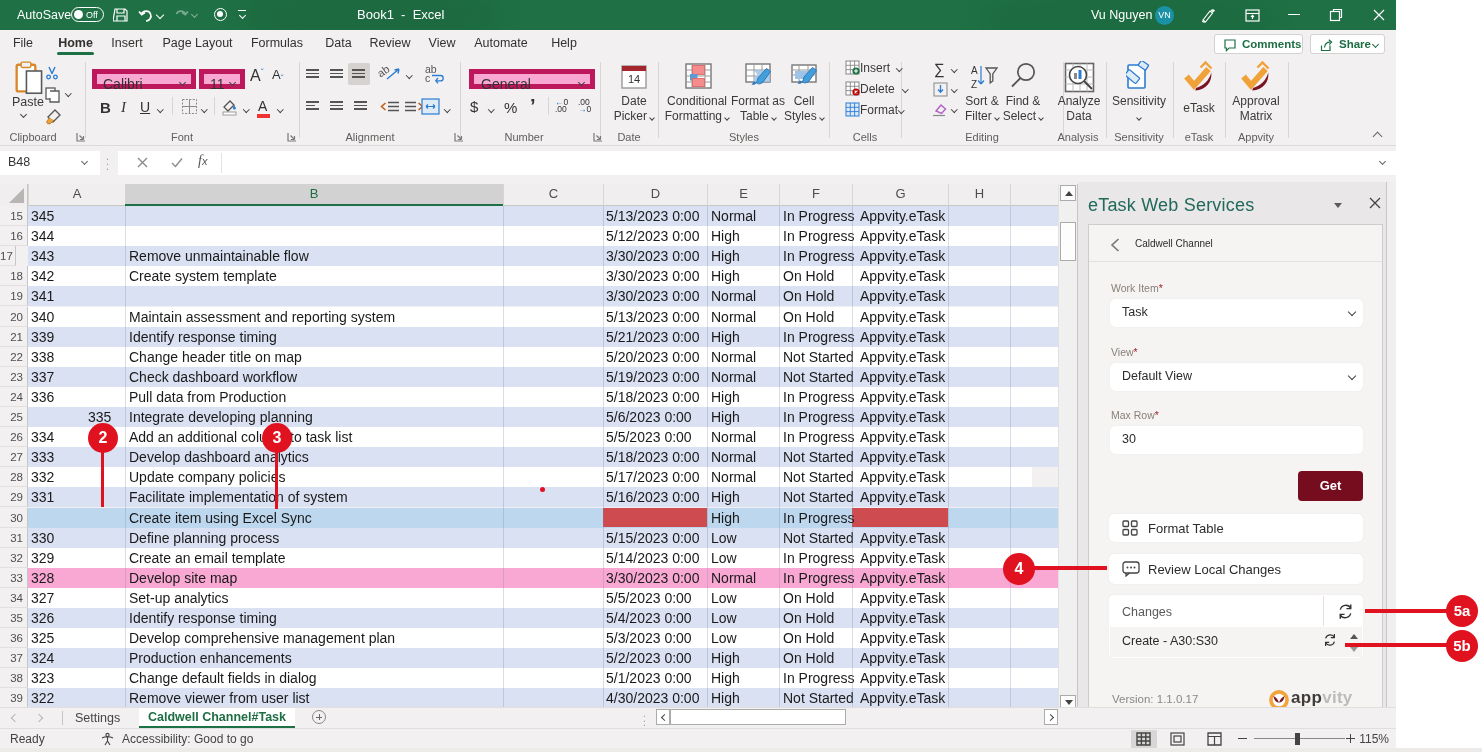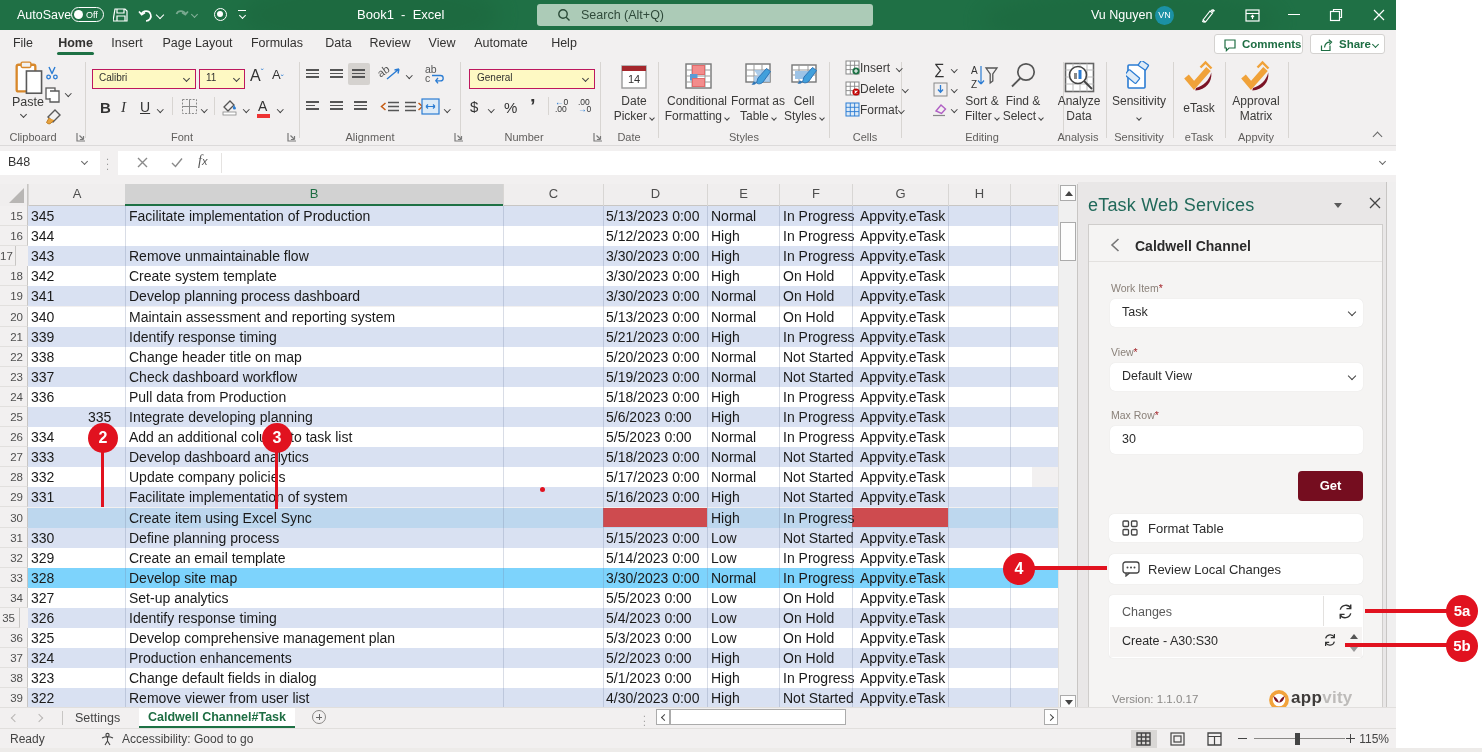--- a/index.html
+++ b/index.html
@@ -4,21 +4,21 @@
 *{margin:0;padding:0;box-sizing:border-box;font-family:"Liberation Sans",sans-serif;}
 html,body{width:1482px;height:752px;overflow:hidden;background:#fff;}
 .abs{position:absolute;}
 #page{position:relative;width:1482px;height:752px;background:#fff;}
 #win{position:absolute;left:0;top:0;width:1396px;height:748px;background:#F2F0F0;}
 .chevd{display:inline-block;width:6px;height:6px;border-right:1.4px solid #444;border-bottom:1.4px solid #444;transform:rotate(45deg);}
 .chevd.sm{width:5px;height:5px;}
 .lbl{position:absolute;font-size:11px;color:#605E5C;white-space:nowrap;}
 .gsep{position:absolute;top:62px;height:76px;width:1px;background:#D8D5D2;}
 .rbtxt{position:absolute;font-size:12px;color:#3B3A39;white-space:nowrap;}
-.combo{position:absolute;background:#fef9c3;border:1px solid #be185d;font-size:10px;color:#323130;}
+.combo{position:absolute;background:#f9a8d4;border:5px solid #be185d;font-size:14px;color:#323130;}
 svg{display:block;}
 </style></head><body>
 <div id="page">
 <div id="win">
 
 <div class="abs" style="left:0;top:0;width:1396px;height:30px;background:#1F7045;overflow:hidden;">
   <div class="abs" style="left:240px;top:-20px;width:260px;height:70px;background:#1A6038;border-radius:50%;opacity:.35;filter:blur(10px)"></div>
   <div class="abs" style="left:980px;top:-10px;width:300px;height:60px;background:#1A6038;border-radius:50%;opacity:.3;filter:blur(10px)"></div>
   <div class="abs" style="left:17px;top:8px;font-size:12.5px;color:#fff;">AutoSave</div>
   <div class="abs" style="left:71px;top:7px;width:33px;height:15px;border:1px solid #fff;border-radius:8px;">
@@ -37,27 +37,20 @@
           <path d="M12.5 7 C11 3.5,5 3,3.5 7" fill="none" stroke="#fff" stroke-width="1.7"></path>
           <path d="M15 4.5 L12.3 7.6 L9 5.5" fill="none" stroke="#fff" stroke-width="1.7"></path>
         </svg>
   <div class="abs" style="left:192px;top:12px;width:5px;height:5px;border-right:1.2px solid #fff;border-bottom:1.2px solid #fff;transform:rotate(45deg);opacity:.45"></div>
   <div class="abs" style="left:214px;top:8px;width:13px;height:13px;border:1.5px solid #fff;border-radius:50%;">
           <div class="abs" style="left:2px;top:2px;width:6px;height:6px;background:#fff;border-radius:50%;"></div>
         </div>
   <div class="abs" style="left:238px;top:10px;width:8px;height:1.4px;background:#fff;"></div>
   <div class="abs" style="left:239.5px;top:13px;width:5px;height:5px;border-right:1.3px solid #fff;border-bottom:1.3px solid #fff;transform:rotate(45deg);"></div>
   <div class="abs" style="left:357px;top:7px;font-size:13px;color:#fff;">Book1&nbsp;&nbsp;-&nbsp;&nbsp;Excel</div>
-  <div class="abs" style="left:537px;top:4px;width:336px;height:22px;background:#ACCBB7;border-radius:3px;">
-    <svg class="abs" style="left:20px;top:4px" width="14" height="14" viewBox="0 0 14 14">
-            <circle cx="6" cy="6" r="4.2" fill="none" stroke="#2A4A37" stroke-width="1.4"></circle>
-            <path d="M9.2 9.2 L12.5 12.5" stroke="#2A4A37" stroke-width="1.4"></path>
-          </svg>
-    <div class="abs" style="left:44px;top:4px;font-size:12.5px;color:#2F4A3A;">Search (Alt+Q)</div>
-  </div>
   <div class="abs" style="left:1091px;top:8px;font-size:12.5px;color:#fff;">Vu Nguyen</div>
   <div class="abs" style="left:1155px;top:6px;width:19px;height:19px;border-radius:50%;background:#1B91A5;color:#fff;font-size:9px;text-align:center;line-height:19px;">VN</div>
   <svg class="abs" style="left:1201px;top:7px" width="16" height="16" viewBox="0 0 16 16">
           <path d="M2 13 l7-9 2.5 2 -7 9 z M10 3 l2.5 2 M4.6 14.6 c-1.5 1 -3 .3 -3.2-1" fill="none" stroke="#fff" stroke-width="1.2"></path>
           <path d="M12 2 l2 1.6 -1 1.2 -2.4-1.8 z" fill="#fff"></path>
         </svg>
   <svg class="abs" style="left:1245px;top:8px" width="15" height="15" viewBox="0 0 15 15">
           <rect x="1" y="2" width="13" height="11" fill="none" stroke="#fff" stroke-width="1.2"></rect>
           <path d="M1 5.5 h13" stroke="#fff" stroke-width="1.1"></path>
           <path d="M7.5 11 v-3.4 M6 9 l1.5-1.6 1.5 1.6" fill="none" stroke="#fff" stroke-width="1.1"></path>
@@ -386,21 +379,20 @@
         <div class="abs" style="left:125px;top:0;width:378px;height:22px;background:#D2D2D2;border-bottom:2.5px solid #1E7145;color:#1E6E43;font-size:13px;text-align:center;line-height:20px;">B</div>
         <div class="abs" style="left:503px;top:0;width:100px;height:22px;border-left:1px solid #D8D6D4;color:#4E4E4E;font-size:13px;text-align:center;line-height:20px;">C</div>
         <div class="abs" style="left:603px;top:0;width:104px;height:22px;border-left:1px solid #D8D6D4;color:#4E4E4E;font-size:13px;text-align:center;line-height:20px;">D</div>
         <div class="abs" style="left:707px;top:0;width:72px;height:22px;border-left:1px solid #D8D6D4;color:#4E4E4E;font-size:13px;text-align:center;line-height:20px;">E</div>
         <div class="abs" style="left:779px;top:0;width:73px;height:22px;border-left:1px solid #D8D6D4;color:#4E4E4E;font-size:13px;text-align:center;line-height:20px;">F</div>
         <div class="abs" style="left:852px;top:0;width:96px;height:22px;border-left:1px solid #D8D6D4;color:#4E4E4E;font-size:13px;text-align:center;line-height:20px;">G</div>
         <div class="abs" style="left:948px;top:0;width:62px;height:22px;border-left:1px solid #D8D6D4;color:#4E4E4E;font-size:13px;text-align:center;line-height:20px;">H</div>
         <div class="abs" style="left:1010px;top:0;width:48px;height:22px;border-left:1px solid #D8D6D4;color:#4E4E4E;font-size:13px;text-align:center;line-height:20px;"></div>
         <div class="abs" style="left:28px;top:22.0px;width:1030px;height:20.1px;background:#D9E1F2;">
           <div class="abs" style="left:3px;top:0;font-size:14px;color:#1a1a1a;line-height:20.1px;">345</div>
-          <div class="abs" style="left:101px;top:0;font-size:14px;color:#1a1a1a;line-height:20.1px;white-space:nowrap;">Facilitate implementation of Production</div>
           <div class="abs" style="left:578px;top:0;font-size:14px;color:#1a1a1a;line-height:20.1px;white-space:nowrap;">5/13/2023 0:00</div>
           <div class="abs" style="left:832px;top:0;font-size:14px;color:#1a1a1a;line-height:20.1px;">Appvity.eTask</div>
           <div class="abs" style="left:683px;top:0;font-size:14px;color:#1a1a1a;line-height:20.1px;">Normal</div>
           <div class="abs" style="left:755px;top:0;font-size:14px;color:#1a1a1a;line-height:20.1px;white-space:nowrap;">In Progress</div>
         </div>
         <div class="abs" style="left:0;top:22.0px;width:28px;height:20.1px;background:#F2F0F0;border-right:1px solid #C8C6C4;border-bottom:1px solid #E2E0DE;color:#4E4E4E;font-size:11.5px;text-align:right;line-height:20.1px;"><span style="margin-right:4px;">15</span></div>
         <div class="abs" style="left:28px;top:42.1px;width:1030px;height:20.1px;background:#fff;">
           <div class="abs" style="left:3px;top:0;font-size:14px;color:#1a1a1a;line-height:20.1px;">344</div>
           <div class="abs" style="left:578px;top:0;font-size:14px;color:#1a1a1a;line-height:20.1px;white-space:nowrap;">5/12/2023 0:00</div>
           <div class="abs" style="left:832px;top:0;font-size:14px;color:#1a1a1a;line-height:20.1px;">Appvity.eTask</div>
@@ -421,21 +413,20 @@
           <div class="abs" style="left:3px;top:0;font-size:14px;color:#1a1a1a;line-height:20.10000000000001px;">342</div>
           <div class="abs" style="left:101px;top:0;font-size:14px;color:#1a1a1a;line-height:20.10000000000001px;white-space:nowrap;">Create system template</div>
           <div class="abs" style="left:578px;top:0;font-size:14px;color:#1a1a1a;line-height:20.10000000000001px;white-space:nowrap;">3/30/2023 0:00</div>
           <div class="abs" style="left:832px;top:0;font-size:14px;color:#1a1a1a;line-height:20.10000000000001px;">Appvity.eTask</div>
           <div class="abs" style="left:683px;top:0;font-size:14px;color:#1a1a1a;line-height:20.10000000000001px;">High</div>
           <div class="abs" style="left:755px;top:0;font-size:14px;color:#1a1a1a;line-height:20.10000000000001px;white-space:nowrap;">On Hold</div>
         </div>
         <div class="abs" style="left:0;top:82.3px;width:28px;height:20.10000000000001px;background:#F2F0F0;border-right:1px solid #C8C6C4;border-bottom:1px solid #E2E0DE;color:#4E4E4E;font-size:11.5px;text-align:right;line-height:20.10000000000001px;"><span style="margin-right:4px;">18</span></div>
         <div class="abs" style="left:28px;top:102.4px;width:1030px;height:20.099999999999994px;background:#D9E1F2;">
           <div class="abs" style="left:3px;top:0;font-size:14px;color:#1a1a1a;line-height:20.099999999999994px;">341</div>
-          <div class="abs" style="left:101px;top:0;font-size:14px;color:#1a1a1a;line-height:20.099999999999994px;white-space:nowrap;">Develop planning process dashboard</div>
           <div class="abs" style="left:578px;top:0;font-size:14px;color:#1a1a1a;line-height:20.099999999999994px;white-space:nowrap;">3/30/2023 0:00</div>
           <div class="abs" style="left:832px;top:0;font-size:14px;color:#1a1a1a;line-height:20.099999999999994px;">Appvity.eTask</div>
           <div class="abs" style="left:683px;top:0;font-size:14px;color:#1a1a1a;line-height:20.099999999999994px;">Normal</div>
           <div class="abs" style="left:755px;top:0;font-size:14px;color:#1a1a1a;line-height:20.099999999999994px;white-space:nowrap;">On Hold</div>
         </div>
         <div class="abs" style="left:0;top:102.4px;width:28px;height:20.099999999999994px;background:#F2F0F0;border-right:1px solid #C8C6C4;border-bottom:1px solid #E2E0DE;color:#4E4E4E;font-size:11.5px;text-align:right;line-height:20.099999999999994px;"><span style="margin-right:4px;">19</span></div>
         <div class="abs" style="left:28px;top:122.5px;width:1030px;height:20.099999999999994px;background:#fff;">
           <div class="abs" style="left:3px;top:0;font-size:14px;color:#1a1a1a;line-height:20.099999999999994px;">340</div>
           <div class="abs" style="left:101px;top:0;font-size:14px;color:#1a1a1a;line-height:20.099999999999994px;white-space:nowrap;">Maintain assessment and reporting system</div>
           <div class="abs" style="left:578px;top:0;font-size:14px;color:#1a1a1a;line-height:20.099999999999994px;white-space:nowrap;">5/13/2023 0:00</div>
@@ -545,21 +536,21 @@
         <div class="abs" style="left:0;top:343.6px;width:28px;height:20.099999999999966px;background:#F2F0F0;border-right:1px solid #C8C6C4;border-bottom:1px solid #E2E0DE;color:#4E4E4E;font-size:11.5px;text-align:right;line-height:20.099999999999966px;"><span style="margin-right:4px;">31</span></div>
         <div class="abs" style="left:28px;top:363.7px;width:1030px;height:20.100000000000023px;background:#fff;">
           <div class="abs" style="left:3px;top:0;font-size:14px;color:#1a1a1a;line-height:20.100000000000023px;">329</div>
           <div class="abs" style="left:101px;top:0;font-size:14px;color:#1a1a1a;line-height:20.100000000000023px;white-space:nowrap;">Create an email template</div>
           <div class="abs" style="left:578px;top:0;font-size:14px;color:#1a1a1a;line-height:20.100000000000023px;white-space:nowrap;">5/14/2023 0:00</div>
           <div class="abs" style="left:832px;top:0;font-size:14px;color:#1a1a1a;line-height:20.100000000000023px;">Appvity.eTask</div>
           <div class="abs" style="left:683px;top:0;font-size:14px;color:#1a1a1a;line-height:20.100000000000023px;">Low</div>
           <div class="abs" style="left:755px;top:0;font-size:14px;color:#1a1a1a;line-height:20.100000000000023px;white-space:nowrap;">In Progress</div>
         </div>
         <div class="abs" style="left:0;top:363.7px;width:28px;height:20.100000000000023px;background:#F2F0F0;border-right:1px solid #C8C6C4;border-bottom:1px solid #E2E0DE;color:#4E4E4E;font-size:11.5px;text-align:right;line-height:20.100000000000023px;"><span style="margin-right:4px;">32</span></div>
-        <div class="abs" style="left:28px;top:383.8px;width:1030px;height:20.099999999999966px;background:#7dd3fc;">
+        <div class="abs" style="left:28px;top:383.8px;width:1030px;height:20.099999999999966px;background:#f9a8d4;">
           <div class="abs" style="left:3px;top:0;font-size:14px;color:#1a1a1a;line-height:20.099999999999966px;">328</div>
           <div class="abs" style="left:101px;top:0;font-size:14px;color:#1a1a1a;line-height:20.099999999999966px;white-space:nowrap;">Develop site map</div>
           <div class="abs" style="left:578px;top:0;font-size:14px;color:#1a1a1a;line-height:20.099999999999966px;white-space:nowrap;">3/30/2023 0:00</div>
           <div class="abs" style="left:832px;top:0;font-size:14px;color:#1a1a1a;line-height:20.099999999999966px;">Appvity.eTask</div>
           <div class="abs" style="left:683px;top:0;font-size:14px;color:#1a1a1a;line-height:20.099999999999966px;">Normal</div>
           <div class="abs" style="left:755px;top:0;font-size:14px;color:#1a1a1a;line-height:20.099999999999966px;white-space:nowrap;">In Progress</div>
         </div>
         <div class="abs" style="left:0;top:383.8px;width:28px;height:20.099999999999966px;background:#F2F0F0;border-right:1px solid #C8C6C4;border-bottom:1px solid #E2E0DE;color:#4E4E4E;font-size:11.5px;text-align:right;line-height:20.099999999999966px;"><span style="margin-right:4px;">33</span></div>
         <div class="abs" style="left:28px;top:403.9px;width:1030px;height:20.100000000000023px;background:#fff;">
           <div class="abs" style="left:3px;top:0;font-size:14px;color:#1a1a1a;line-height:20.100000000000023px;">327</div>
@@ -571,21 +562,21 @@
         </div>
         <div class="abs" style="left:0;top:403.9px;width:28px;height:20.100000000000023px;background:#F2F0F0;border-right:1px solid #C8C6C4;border-bottom:1px solid #E2E0DE;color:#4E4E4E;font-size:11.5px;text-align:right;line-height:20.100000000000023px;"><span style="margin-right:4px;">34</span></div>
         <div class="abs" style="left:28px;top:424.0px;width:1030px;height:20.100000000000023px;background:#D9E1F2;">
           <div class="abs" style="left:3px;top:0;font-size:14px;color:#1a1a1a;line-height:20.100000000000023px;">326</div>
           <div class="abs" style="left:101px;top:0;font-size:14px;color:#1a1a1a;line-height:20.100000000000023px;white-space:nowrap;">Identify response timing</div>
           <div class="abs" style="left:578px;top:0;font-size:14px;color:#1a1a1a;line-height:20.100000000000023px;white-space:nowrap;">5/4/2023 0:00</div>
           <div class="abs" style="left:832px;top:0;font-size:14px;color:#1a1a1a;line-height:20.100000000000023px;">Appvity.eTask</div>
           <div class="abs" style="left:683px;top:0;font-size:14px;color:#1a1a1a;line-height:20.100000000000023px;">Low</div>
           <div class="abs" style="left:755px;top:0;font-size:14px;color:#1a1a1a;line-height:20.100000000000023px;white-space:nowrap;">On Hold</div>
         </div>
-        <div class="abs" style="left:0;top:424.0px;width:20px;height:20.100000000000023px;background:#F2F0F0;border-right:1px solid #C8C6C4;border-bottom:1px solid #E2E0DE;color:#4E4E4E;font-size:11.5px;text-align:right;line-height:20.100000000000023px;"><span style="margin-right:4px;">35</span></div>
+        <div class="abs" style="left:0;top:424.0px;width:28px;height:20.100000000000023px;background:#F2F0F0;border-right:1px solid #C8C6C4;border-bottom:1px solid #E2E0DE;color:#4E4E4E;font-size:11.5px;text-align:right;line-height:20.100000000000023px;"><span style="margin-right:4px;">35</span></div>
         <div class="abs" style="left:28px;top:444.1px;width:1030px;height:20.099999999999966px;background:#fff;">
           <div class="abs" style="left:3px;top:0;font-size:14px;color:#1a1a1a;line-height:20.099999999999966px;">325</div>
           <div class="abs" style="left:101px;top:0;font-size:14px;color:#1a1a1a;line-height:20.099999999999966px;white-space:nowrap;">Develop comprehensive management plan</div>
           <div class="abs" style="left:578px;top:0;font-size:14px;color:#1a1a1a;line-height:20.099999999999966px;white-space:nowrap;">5/3/2023 0:00</div>
           <div class="abs" style="left:832px;top:0;font-size:14px;color:#1a1a1a;line-height:20.099999999999966px;">Appvity.eTask</div>
           <div class="abs" style="left:683px;top:0;font-size:14px;color:#1a1a1a;line-height:20.099999999999966px;">Low</div>
           <div class="abs" style="left:755px;top:0;font-size:14px;color:#1a1a1a;line-height:20.099999999999966px;white-space:nowrap;">On Hold</div>
         </div>
         <div class="abs" style="left:0;top:444.1px;width:28px;height:20.099999999999966px;background:#F2F0F0;border-right:1px solid #C8C6C4;border-bottom:1px solid #E2E0DE;color:#4E4E4E;font-size:11.5px;text-align:right;line-height:20.099999999999966px;"><span style="margin-right:4px;">36</span></div>
         <div class="abs" style="left:28px;top:464.2px;width:1030px;height:20.100000000000023px;background:#D9E1F2;">
@@ -637,21 +628,21 @@
 <div class="abs" style="left:1078px;top:182px;width:318px;height:566px;background:#E9E7E7;">
         <div class="abs" style="left:10px;top:13px;font-size:18px;font-weight:400;letter-spacing:.2px;color:#21695A;">eTask Web Services</div>
         <div class="abs" style="left:256px;top:21px;width:0;height:0;border-left:4.5px solid transparent;border-right:4.5px solid transparent;border-top:5.5px solid #5A5A5A;"></div>
         <svg class="abs" style="left:291px;top:15px;" width="12" height="12" viewBox="0 0 12 12">
           <path d="M1 1 L11 11 M11 1 L1 11" stroke="#444" stroke-width="1.3"></path>
         </svg>
         <div class="abs" style="left:10px;top:42px;width:295px;height:488px;background:#F5F4F3;border:1px solid #CFCDCB;"></div>
         <svg class="abs" style="left:32px;top:56px;" width="10" height="14" viewBox="0 0 10 14">
           <path d="M8.5 1 L2 7 L8.5 13" fill="none" stroke="#767676" stroke-width="1.6"></path>
         </svg>
-        <div class="abs" style="left:57px;top:56px;font-size:14px;font-weight:700;color:#2B2B2B;">Caldwell Channel</div>
+        <div class="abs" style="left:57px;top:56px;font-size:10px;font-weight:400;color:#2B2B2B;">Caldwell Channel</div>
         <div class="abs" style="left:11px;top:79px;width:293px;height:1px;background:#E3E1DF;"></div>
         <div class="abs" style="left:33px;top:100px;font-size:10.5px;color:#8A8179;">Work Item<span style="color:#A4262C;">*</span></div>
         <div class="abs" style="left:32px;top:117px;width:253px;height:28px;background:#fff;border-radius:5px;box-shadow:0 0 1px rgba(0,0,0,.12);"></div>
         <div class="abs" style="left:44px;top:123px;font-size:12.5px;color:#2B2B2B;">Task</div>
         <div class="abs" style="left:271px;top:127px;width:6px;height:6px;border-right:1.5px solid #444;border-bottom:1.5px solid #444;transform:rotate(45deg);"></div>
         <div class="abs" style="left:33px;top:164px;font-size:10.5px;color:#8A8179;">View<span style="color:#A4262C;">*</span></div>
         <div class="abs" style="left:32px;top:181px;width:253px;height:28px;background:#fff;border-radius:5px;box-shadow:0 0 1px rgba(0,0,0,.12);"></div>
         <div class="abs" style="left:44px;top:187px;font-size:12.5px;color:#2B2B2B;">Default View</div>
         <div class="abs" style="left:271px;top:191px;width:6px;height:6px;border-right:1.5px solid #444;border-bottom:1.5px solid #444;transform:rotate(45deg);"></div>
         <div class="abs" style="left:33px;top:227px;font-size:10.5px;color:#8A8179;">Max Row<span style="color:#A4262C;">*</span></div>

